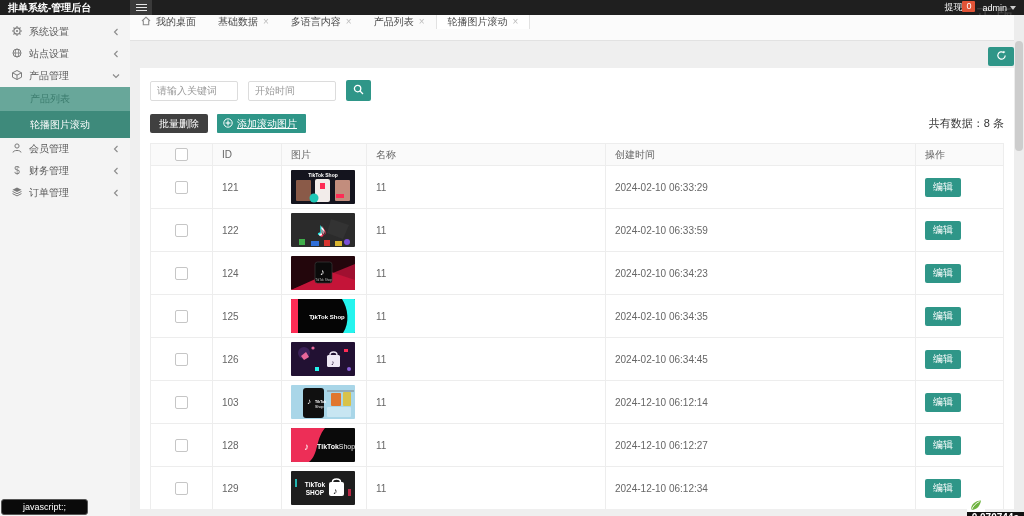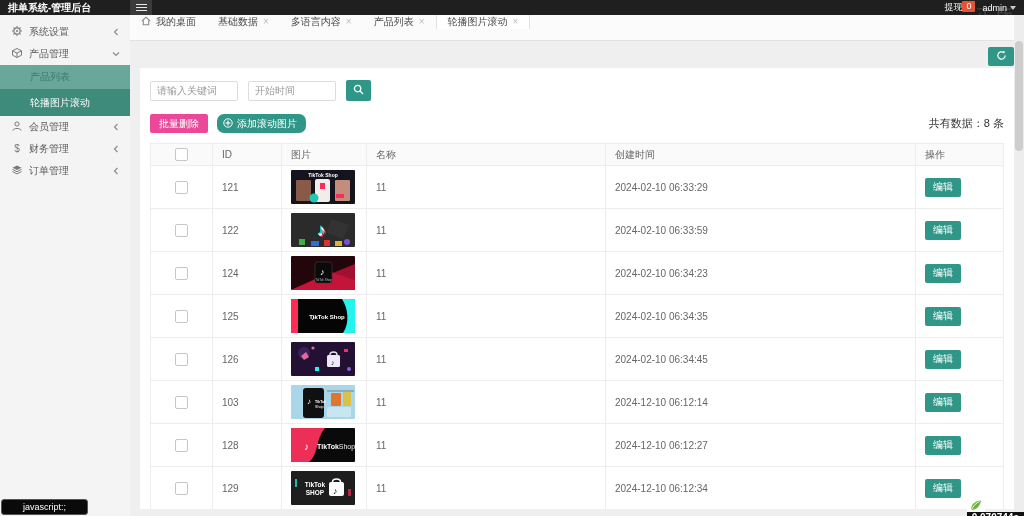--- a/index.html
+++ b/index.html
@@ -41,22 +41,22 @@
   .refresh-row { height:24px; display:flex; justify-content:flex-end; align-items:center; margin-top:3px; }
   .refresh-btn { width:26px; height:19px; background:#2F9688; border:none; border-radius:2px; display:flex; align-items:center; justify-content:center; cursor:pointer; }
 
   .card { background:#fff; height:441px; padding:12px 10px 0; overflow:hidden; }
   .search-row { display:flex; align-items:center; gap:10px; }
   .search-row input { width:88px; height:20px; border:1px solid #DCDCDC; border-radius:2px; font-size:10px; padding:0 6px; color:#333; outline:none; }
   .search-row input::placeholder { color:#9A9A9A; }
   .search-btn { width:25px; height:21px; background:#2F9688; border:none; border-radius:2px; display:flex; align-items:center; justify-content:center; cursor:pointer; }
 
   .action-row { display:flex; align-items:center; margin-top:13px; }
-  .btn-danger { background:#ec4899; color:#fff; border:none; border-radius:2px; font-size:10px; padding:0 9px; height:19px; cursor:pointer; }
-  .btn-add { background:#2F9688; color:#fff; border:none; border-radius:7px; font-size:10px; padding:0 9px 0 6px; height:19px; margin-left:9px; cursor:pointer; display:flex; align-items:center; gap:4px; }
+  .btn-danger { background:#404040; color:#fff; border:none; border-radius:2px; font-size:10px; padding:0 9px; height:19px; cursor:pointer; }
+  .btn-add { background:#2F9688; color:#fff; border:none; border-radius:1px; font-size:10px; padding:0 9px 0 6px; height:19px; margin-left:9px; cursor:pointer; display:flex; align-items:center; gap:4px;text-decoration:underline; }
   .total-count { margin-left:auto; font-size:11px; color:#333; }
 
   table.grid { width:100%; border-collapse:collapse; margin-top:10px; font-size:10px; color:#666; table-layout:fixed; }
   .grid th, .grid td { border:1px solid #EDEDED; padding:0 0 0 9px; text-align:left; overflow:hidden; }
   .grid thead th { height:22px; background:#FAFAFA; font-weight:normal; color:#666; }
   .grid tbody td { height:43px; background:#fff; }
   .col-check { text-align:center !important; padding-left:0 !important; }
   .cbx { width:13px; height:13px; border:1px solid #C6C6C6; border-radius:2px; background:#fff; display:inline-block; vertical-align:middle; cursor:pointer; }
   .thumb { width:64px; height:34px; display:block; border-radius:1px; overflow:hidden; }
   .btn-edit { background:#2F9688; color:#fff; border:none; border-radius:2px; font-size:10px; padding:0 8px; height:19px; cursor:pointer; }
@@ -105,20 +105,31 @@
               <line x1="5" y1="8.4" x2="5" y2="10"></line>
               <line x1="0" y1="5" x2="1.6" y2="5"></line>
               <line x1="8.4" y1="5" x2="10" y2="5"></line>
               <line x1="1.5" y1="1.5" x2="2.6" y2="2.6"></line>
               <line x1="7.4" y1="7.4" x2="8.5" y2="8.5"></line>
               <line x1="1.5" y1="8.5" x2="2.6" y2="7.4"></line>
               <line x1="7.4" y1="2.6" x2="8.5" y2="1.5"></line>
             </g>
           </svg></span>
     <span class="mi-label">系统设置</span>
+    <span><svg width="8" height="8" viewBox="0 0 8 8">
+            <polyline points="5.5,1 2.5,4 5.5,7" fill="none" stroke="#8a8a8a" stroke-width="1.1"></polyline>
+          </svg></span>
+      </div>
+      <div class="menu-item">
+        <span><svg width="10" height="10" viewBox="0 0 10 10">
+            <circle cx="5" cy="5" r="4" fill="none" stroke="#7A7A7A" stroke-width="1"></circle>
+            <ellipse cx="5" cy="5" rx="1.8" ry="4" fill="none" stroke="#7A7A7A" stroke-width="0.8"></ellipse>
+            <line x1="1" y1="5" x2="9" y2="5" stroke="#7A7A7A" stroke-width="0.8"></line>
+          </svg></span>
+    <span class="mi-label">站点设置</span>
     <span><svg width="8" height="8" viewBox="0 0 8 8">
             <polyline points="5.5,1 2.5,4 5.5,7" fill="none" stroke="#8a8a8a" stroke-width="1.1"></polyline>
           </svg></span>
       </div>
       <div class="menu-item">
         <span><svg width="10" height="10" viewBox="0 0 10 10">
             <polygon points="5,0.5 9.5,2.8 5,5.1 0.5,2.8" fill="none" stroke="#7A7A7A" stroke-width="1"></polygon>
             <polyline points="0.5,2.8 0.5,7.2 5,9.5 9.5,7.2 9.5,2.8" fill="none" stroke="#7A7A7A" stroke-width="1"></polyline>
             <line x1="5" y1="5.1" x2="5" y2="9.5" stroke="#7A7A7A" stroke-width="1"></line>
           </svg></span>

